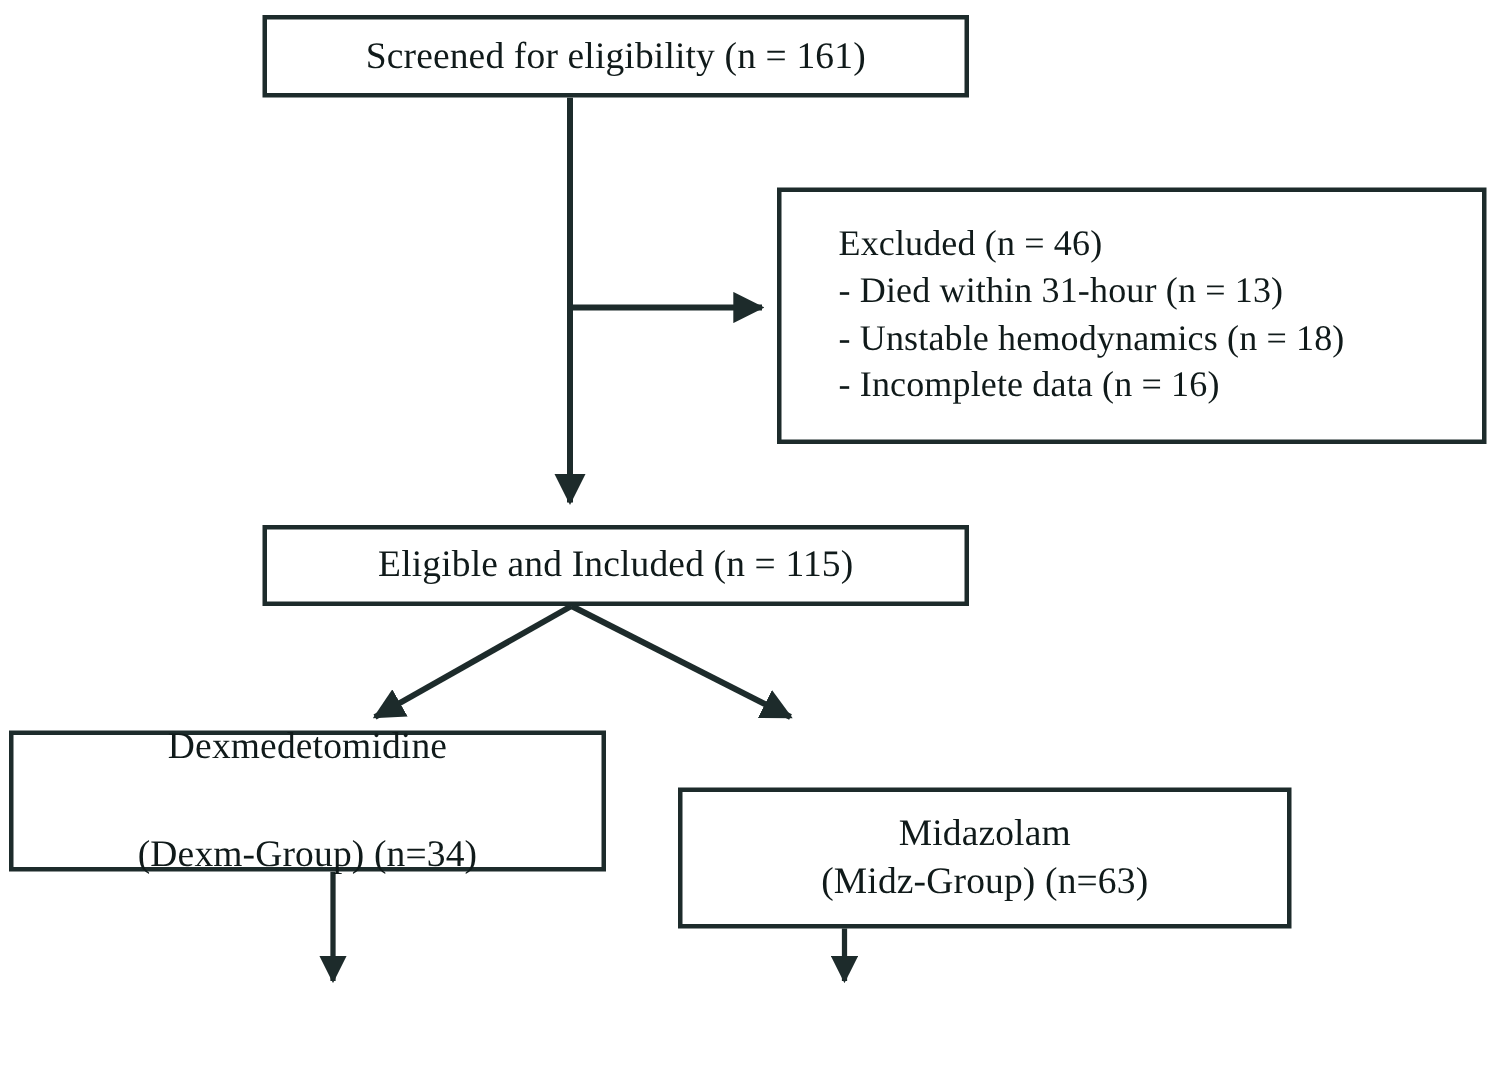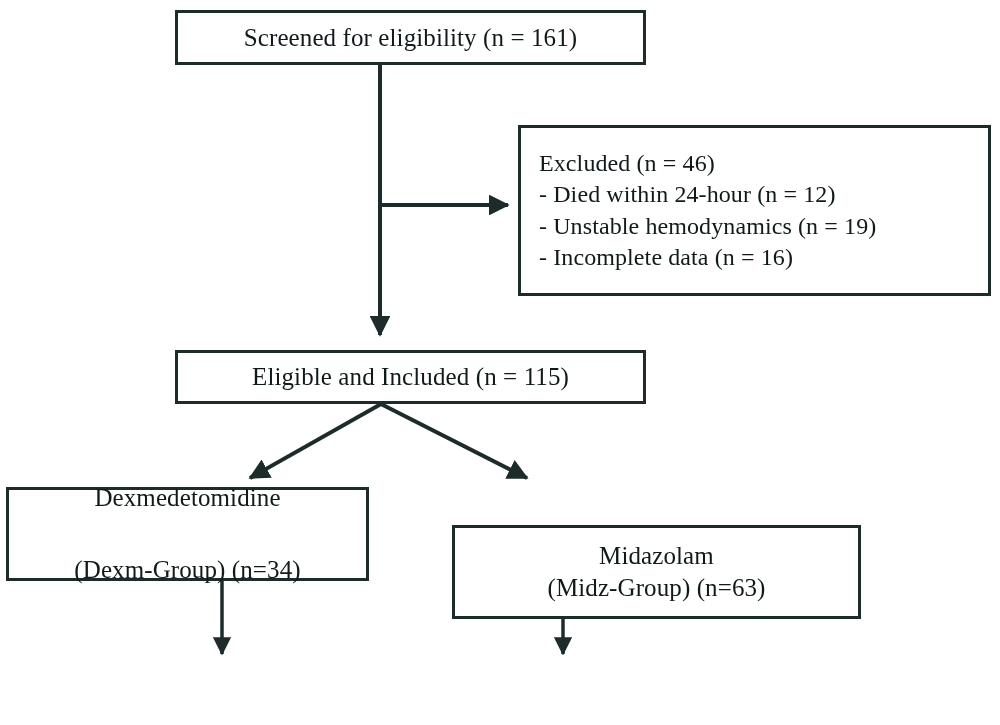--- a/index.html
+++ b/index.html
@@ -45,25 +45,26 @@
   }
   .node-line {
     font-size: 25px;
     line-height: 1.28;
     white-space: pre;
     letter-spacing: 0.1px;
   }
   .node-box.left .node-line {
     font-size: 24px;
     line-height: 1.30;
+    margin-left: 20px;
   }
   #box-screened  { left: 175px; top: 10px;  width: 471px; height: 55px; }
   #box-excluded  { left: 518px; top: 125px; width: 473px; height: 171px; }
   #box-eligible  { left: 175px; top: 350px; width: 471px; height: 54px; text-align: center; }
-  #box-dexm      { left: 6px;   top: 487px; width: 363px; height: 94px; gap: 40px; }
+  #box-dexm      { left: 6px;   top: 487px; width: 398px; height: 94px; gap: 40px; }
   #box-midz      { left: 452px; top: 487px; width: 409px; height: 94px; margin-top: 38px; }
   #box-outcome   { left: 143px; top: 661px; width: 553px; height: 56px; }
 </style>
 </head>
 <body>
 
 <div id="flowchart-root">
 
   <svg id="flow-svg" viewBox="0 0 1000 725">
     <defs>
@@ -84,22 +85,22 @@
 
     <path d="M 563 581 L 563 654" stroke="#1d2b2b" stroke-width="3.5" fill="none" marker-end="url(#arrowhead)"></path>
   </svg>
 
   <div id="box-screened" class="node-box center">
     <div class="node-line">Screened for eligibility (n = 161)</div>
   </div>
 
   <div id="box-excluded" class="node-box left">
     <div class="node-line">Excluded (n = 46)</div>
-    <div class="node-line">- Died within 24-hour (n = 12)</div>
-    <div class="node-line">- Unstable hemodynamics (n = 19)</div>
+    <div class="node-line">- Died within 31-hour (n = 13)</div>
+    <div class="node-line">- Unstable hemodynamics (n = 18)</div>
     <div class="node-line">- Incomplete data (n = 16)</div>
   </div>
 
   <div id="box-eligible" class="node-box center">
     <div class="node-line">Eligible and Included (n = 115)</div>
   </div>
 
   <div id="box-dexm" class="node-box center">
     <div class="node-line">Dexmedetomidine</div>
     <div class="node-line">(Dexm-Group) (n=34)</div>

